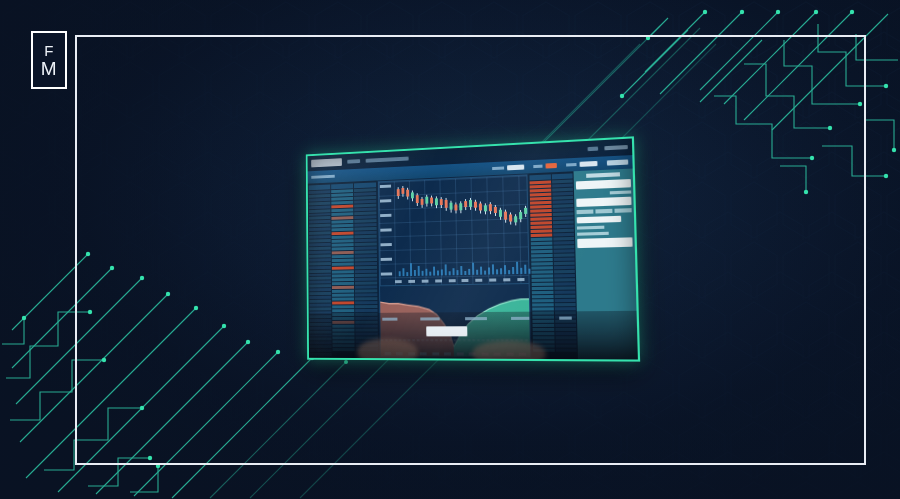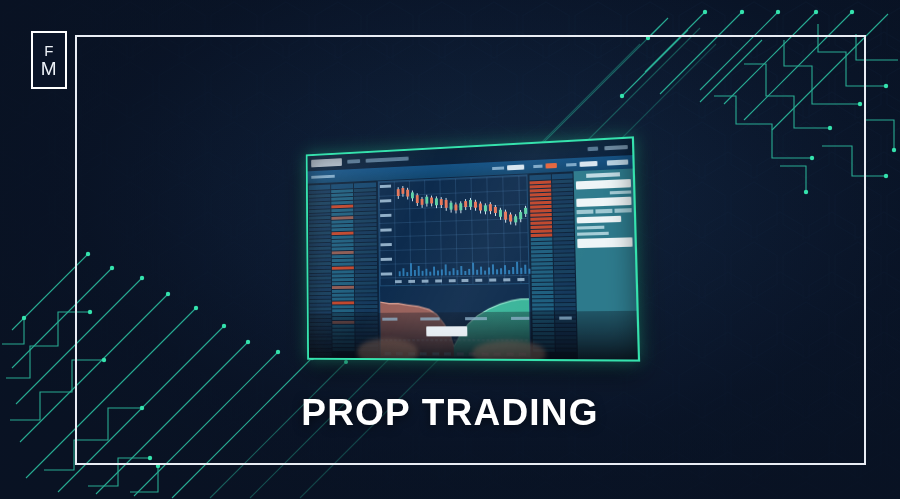--- a/index.html
+++ b/index.html
@@ -721,15 +721,14 @@
         <div class="bot-lab" style="left:64%;bottom:38px;width:18px"></div>
         <div class="bot-lab" style="left:78%;bottom:38px;width:12px"></div>
 
         <div class="blurfx"></div>
         <div class="glassglare"></div>
         <div class="vign"></div>
       </div>
     </div>
   </div>
 
-  <div class="title">PROP TRADING</div>
 
 </div>
 
 </body></html>

